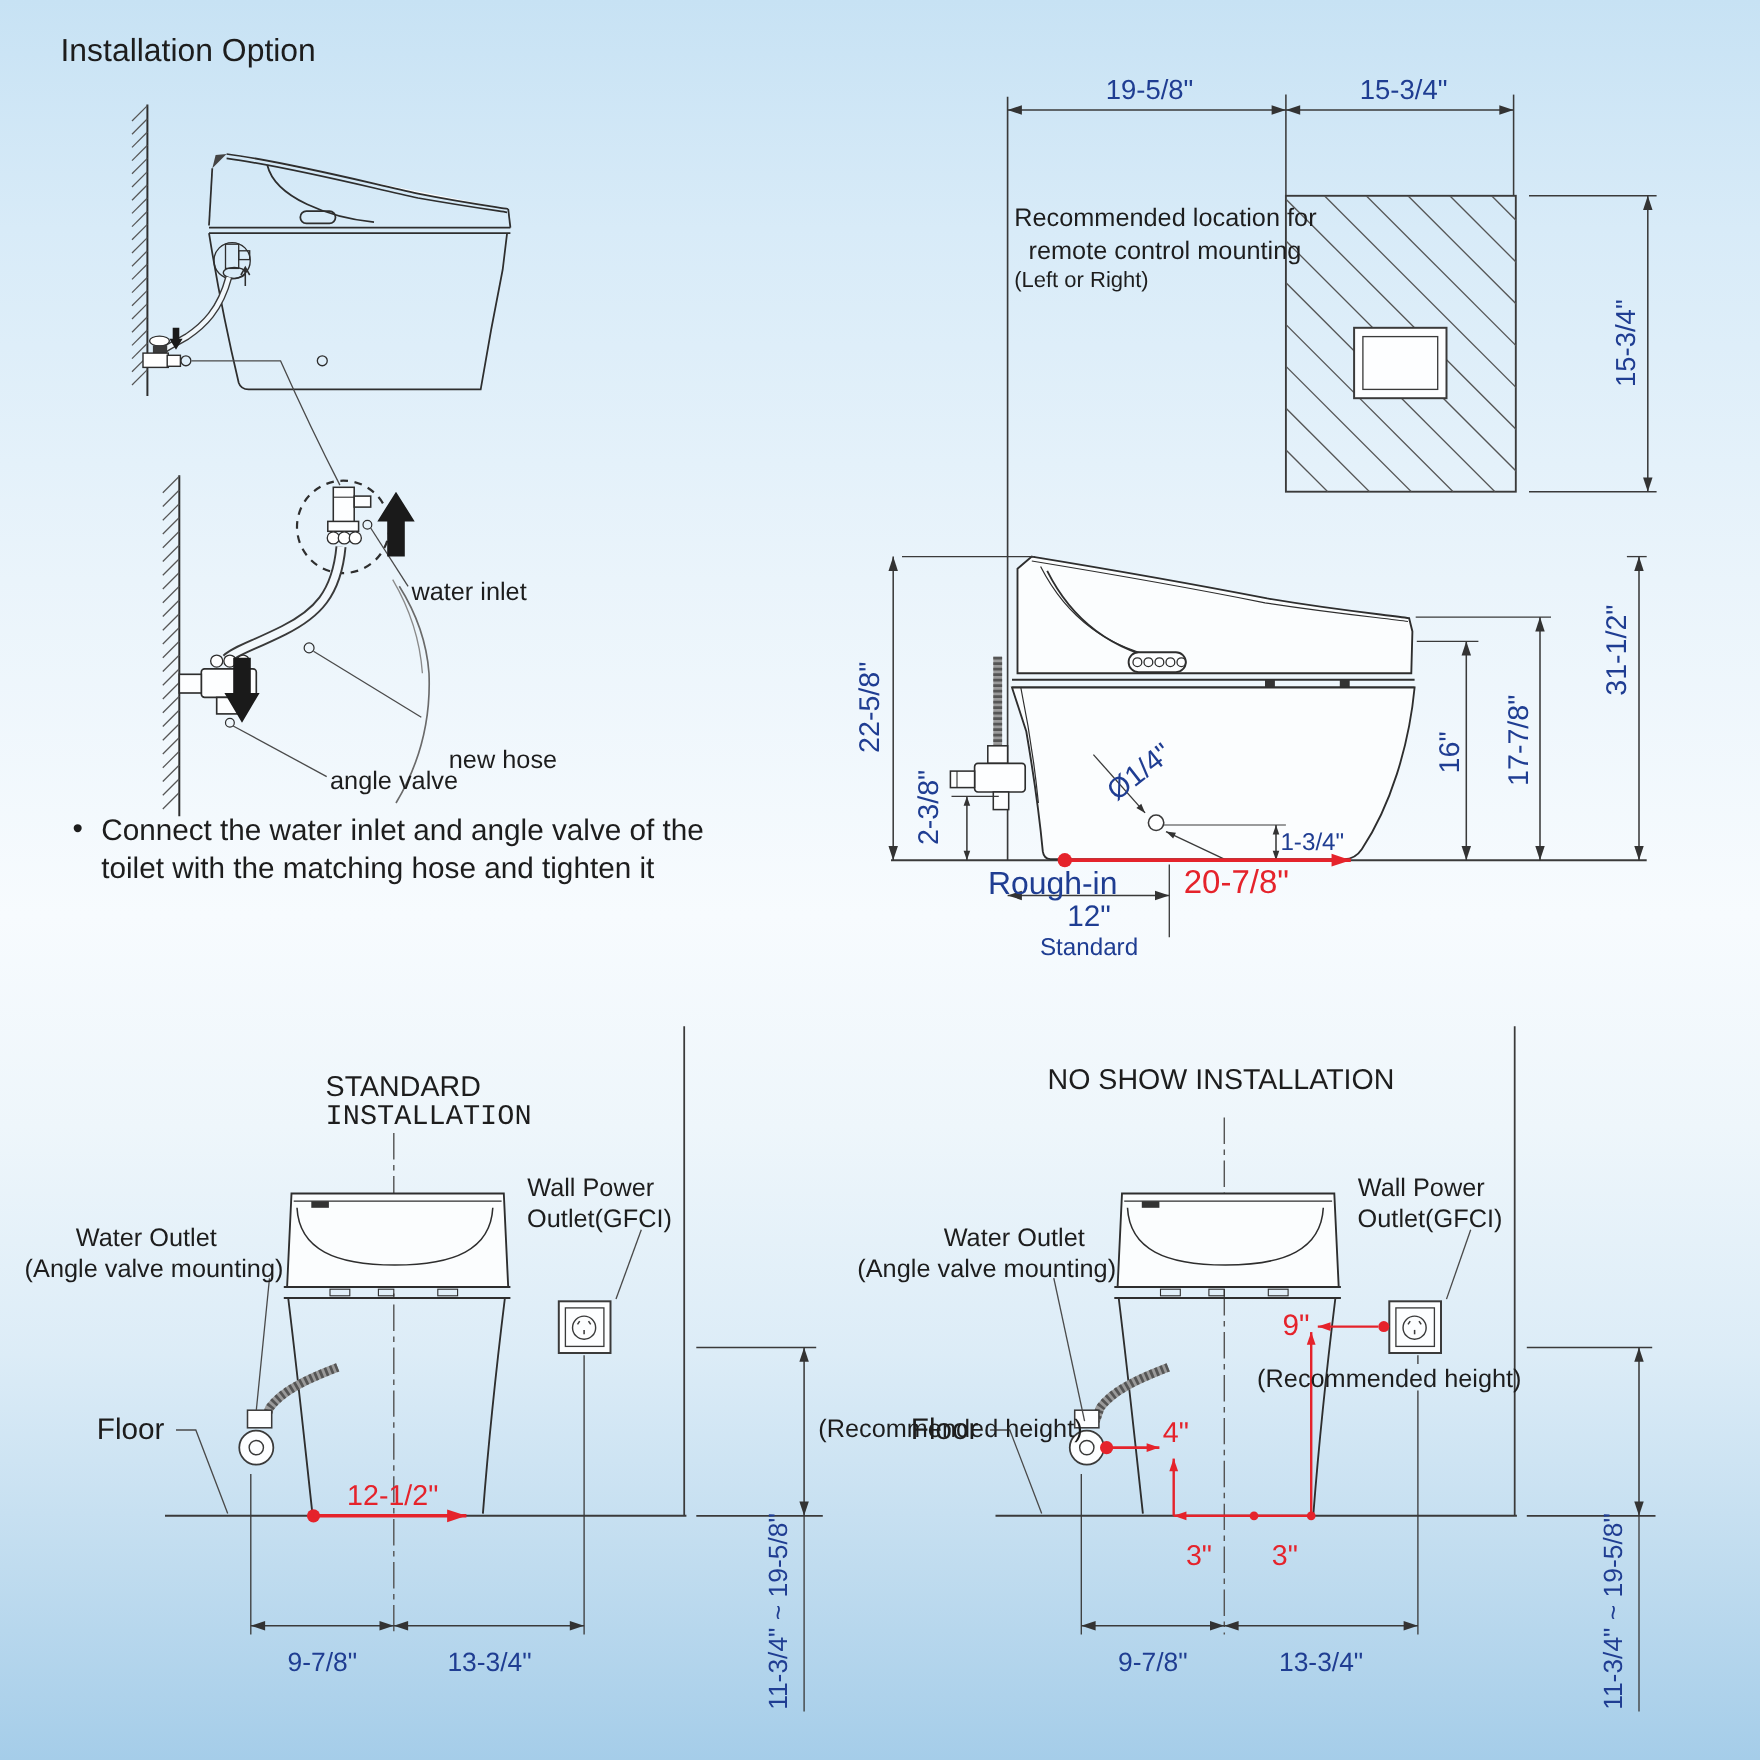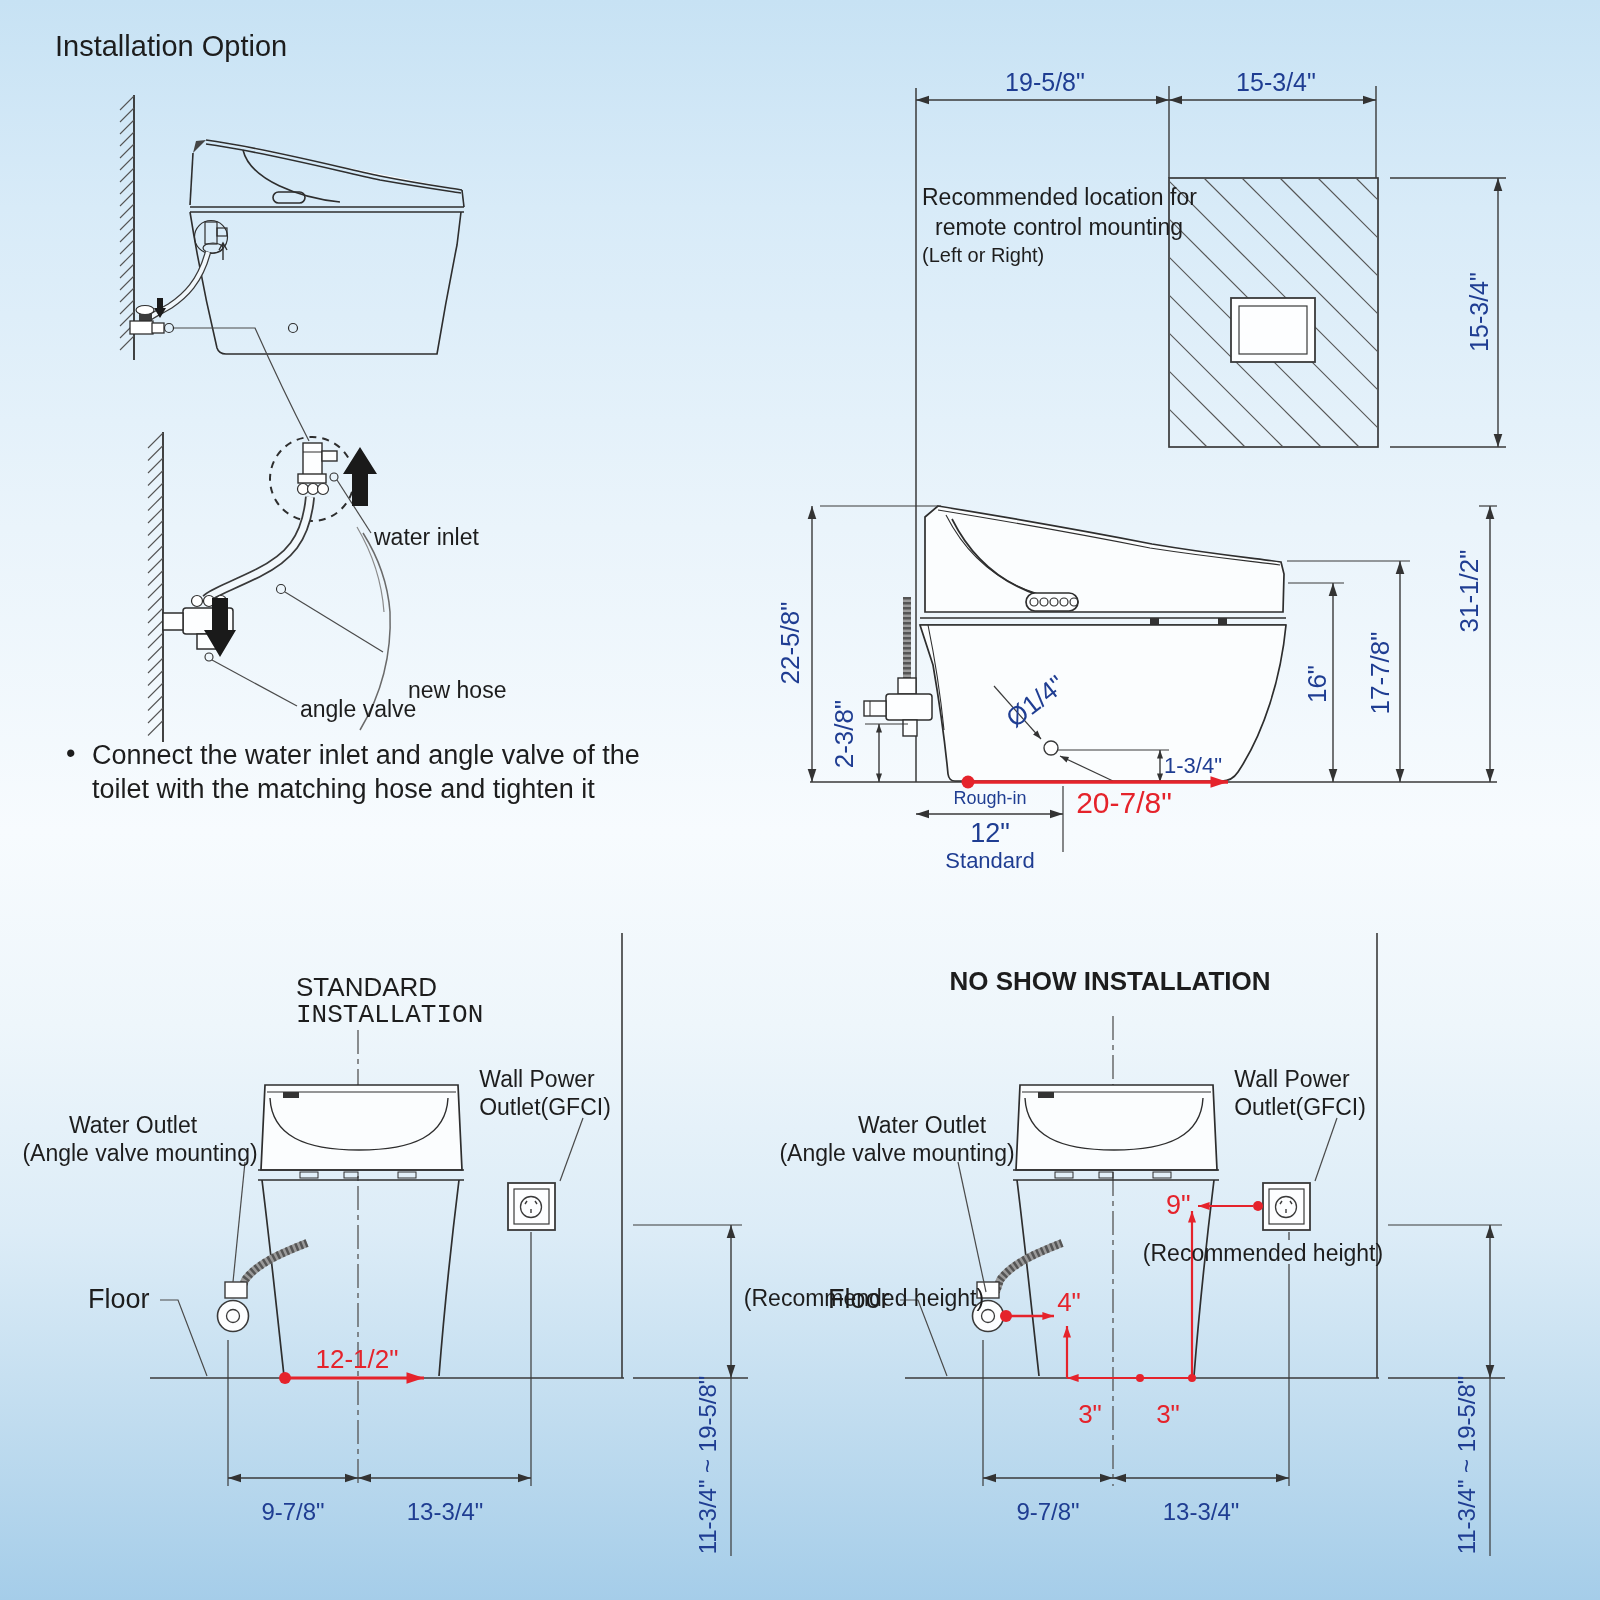--- a/index.html
+++ b/index.html
@@ -364,40 +364,40 @@
 <div class="hl" style="left:922px;top:244px;font-size:20px;">(Left or Right)</div>
 <div class="hc blue" style="left:1045px;top:68px;font-size:25px;">19-5/8"</div>
 <div class="hc blue" style="left:1276px;top:68px;font-size:25px;">15-3/4"</div>
 <div class="vl blue" style="left:1479px;top:312px;font-size:25px;">15-3/4"</div>
 
 <div class="vl blue" style="left:791px;top:643px;font-size:26px;">22-5/8"</div>
 <div class="vl blue" style="left:845px;top:734px;font-size:26px;">2-3/8"</div>
 <div class="dg blue" style="left:1036px;top:702px;font-size:26px;">Ø1/4"</div>
 <div class="hl blue" style="left:1164px;top:753px;font-size:22px;">1-3/4"</div>
 <div class="hc red" style="left:1124px;top:786px;font-size:30px;">20-7/8"</div>
-<div class="hc blue" style="left:990px;top:788px;font-size:18px;">Rough-in</div>
+<div class="hc blue" style="left:957px;top:788px;font-size:29px;">Rough-in</div>
 <div class="hc blue" style="left:990px;top:818px;font-size:27px;">12"</div>
 <div class="hc blue" style="left:990px;top:848px;font-size:22px;">Standard</div>
 <div class="vl blue" style="left:1318px;top:684px;font-size:26px;">16"</div>
 <div class="vl blue" style="left:1381px;top:673px;font-size:26px;">17-7/8"</div>
 <div class="vl blue" style="left:1470px;top:591px;font-size:26px;">31-1/2"</div>
 
 <div class="hl" style="left:296px;top:973px;font-size:26px;">STANDARD</div>
 <div class="hl" style="left:296px;top:1001px;font-size:26px;font-family:Liberation Mono, monospace;">INSTALLATION</div>
 <div class="hc" style="left:133px;top:1112px;font-size:23px;">Water Outlet</div>
 <div class="hc" style="left:140px;top:1140px;font-size:23px;">(Angle valve mounting)</div>
 <div class="hc" style="left:537px;top:1066px;font-size:23px;">Wall Power</div>
 <div class="hc" style="left:545px;top:1094px;font-size:23px;">Outlet(GFCI)</div>
 <div class="hl" style="left:88px;top:1284px;font-size:27px;">Floor</div>
 <div class="hc red" style="left:357px;top:1345px;font-size:26px;">12-1/2"</div>
 <div class="hc blue" style="left:293px;top:1498px;font-size:24px;">9-7/8"</div>
 <div class="hc blue" style="left:445px;top:1498px;font-size:24px;">13-3/4"</div>
 <div class="vl blue" style="left:708px;top:1465px;font-size:24px;">11-3/4" ~ 19-5/8"</div>
 
-<div class="hc" style="left:1110px;top:967px;font-size:26px;font-weight:bold;">NO SHOW INSTALLATION</div>
+<div class="hc" style="left:1110px;top:967px;font-size:26px;">NO SHOW INSTALLATION</div>
 <div class="hc" style="left:922px;top:1112px;font-size:23px;">Water Outlet</div>
 <div class="hc" style="left:897px;top:1140px;font-size:23px;">(Angle valve mounting)</div>
 <div class="hc" style="left:1292px;top:1066px;font-size:23px;">Wall Power</div>
 <div class="hc" style="left:1300px;top:1094px;font-size:23px;">Outlet(GFCI)</div>
 <div class="hc" style="left:864px;top:1285px;font-size:23px;">(Recommended height)</div>
 <div class="hc" style="left:1263px;top:1240px;font-size:23px;">(Recommended height)</div>
 <div class="hl" style="left:828px;top:1284px;font-size:27px;">Floor</div>
 <div class="hl red" style="left:1166px;top:1190px;font-size:27px;">9"</div>
 <div class="hc red" style="left:1069px;top:1288px;font-size:26px;">4"</div>
 <div class="hc red" style="left:1090px;top:1400px;font-size:26px;">3"</div>

